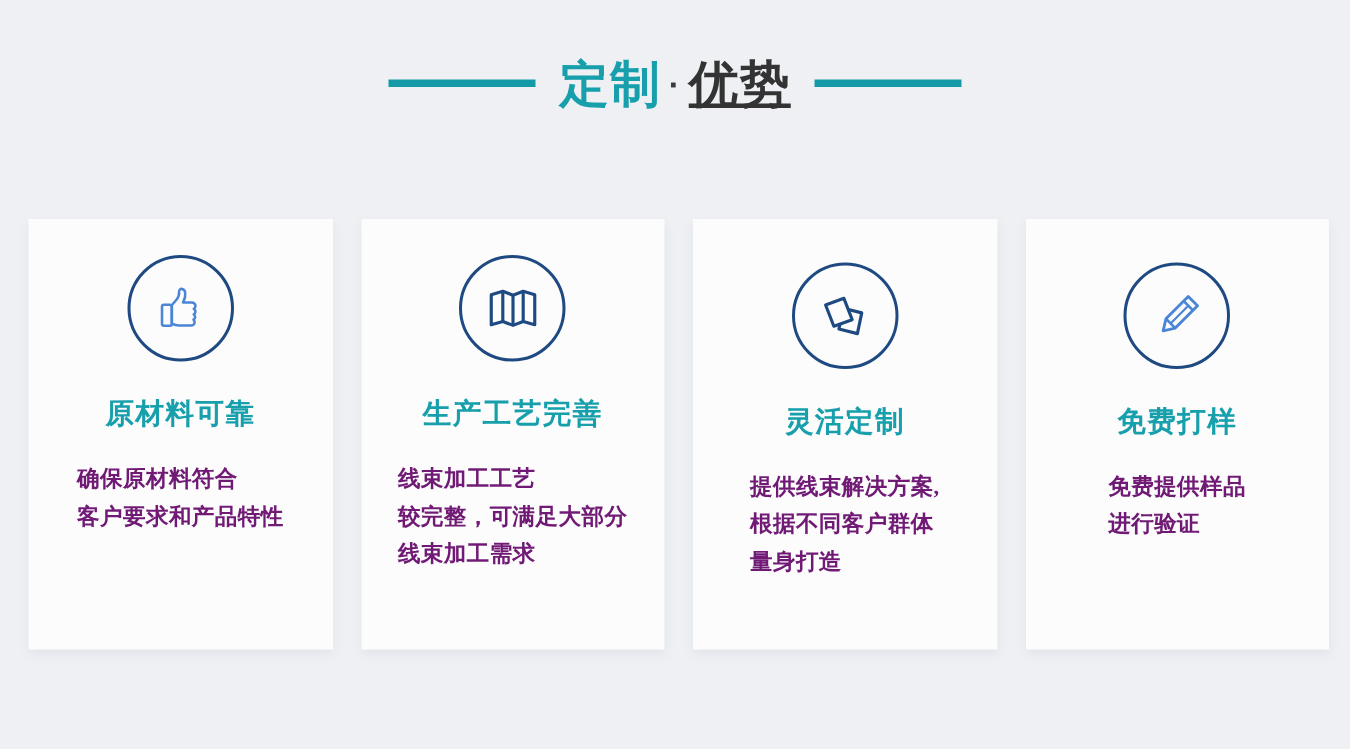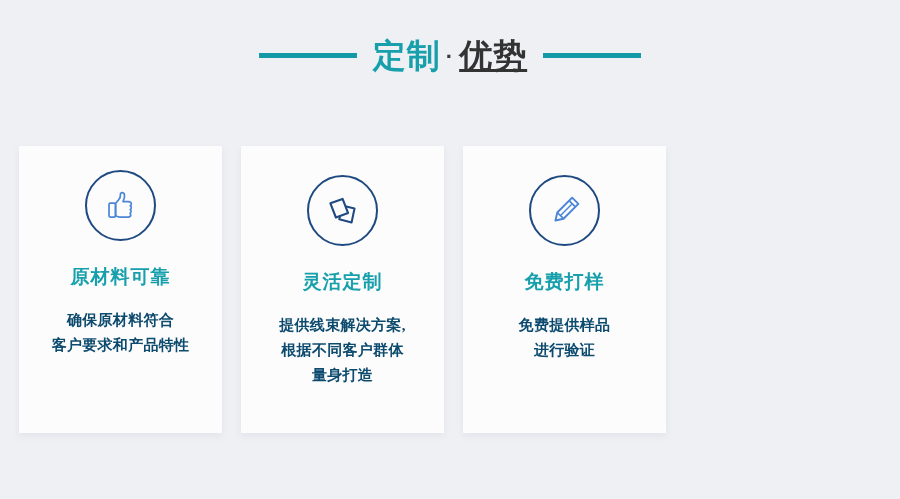--- a/index.html
+++ b/index.html
@@ -92,23 +92,23 @@
     font-weight: bold;
     color: #17a0ac;
     letter-spacing: 1px;
     line-height: 1;
     white-space: nowrap;
   }
   .card-body {
     margin-top: 22px;
     font-size: 15px;
     font-weight: bold;
-    color: #0c4a6e;
+    color: #701a75;
     line-height: 25px;
-    text-align: center;
+    text-align: left;
     letter-spacing: 0.3px;
     white-space: pre-line;
   }
 </style>
 </head>
 <body>
 
 <div class="heading">
   <span class="heading-rule"></span>
   <span class="heading-text">
@@ -128,20 +128,36 @@
           <path d="M14.5 17.5 L17.5 14 C19 12.2 19.6 10.4 19.4 8.6 C19.3 7.3 20.2 6.4 21.4 6.6 C22.6 6.8 23.4 7.9 23.5 9.3 C23.7 11.4 23.2 13.3 22.2 15.2 L22 15.6 L27.6 15.6 C29.3 15.6 30.4 16.7 30.3 18.1 C30.25 18.9 29.85 19.5 29.2 19.85 C29.9 20.2 30.3 20.85 30.3 21.7 C30.3 22.55 29.85 23.2 29.15 23.55 C29.75 23.9 30.1 24.5 30.1 25.3 C30.1 26.15 29.65 26.8 28.95 27.15 C29.45 27.5 29.75 28.05 29.75 28.75 C29.75 30.05 28.7 31.05 27.2 31.05 L19.4 31.05 C17.6 31.05 16.1 30.6 14.5 29.6 Z" stroke="#4a85d6" stroke-width="1.7" stroke-linejoin="round" fill="none"></path>
           <rect x="8" y="17.2" width="6.6" height="13.9" rx="1.3" stroke="#4a85d6" stroke-width="1.7" fill="none"></rect>
         </svg>
       </span>
     </div>
     <div class="card-title">原材料可靠</div>
     <div class="card-body">确保原材料符合
 客户要求和产品特性</div>
   </div>
 
+  <div class="card">
+    <div class="icon-ring">
+      <span>
+        <svg width="40" height="40" viewBox="0 0 40 40" fill="none">
+          <path d="M5.5 10.5 L13.2 8.2 L20 10.8 L26.8 8.2 L34.5 10.5 L34.5 30.5 L26.8 28.3 L20 30.9 L13.2 28.3 L5.5 30.5 Z" stroke="#1f4a81" stroke-width="2.1" stroke-linejoin="round" fill="none"></path>
+          <path d="M13.2 8.2 L13.2 28.3" stroke="#1f4a81" stroke-width="2.1" stroke-linejoin="round"></path>
+          <path d="M20 10.8 L20 30.9" stroke="#1f4a81" stroke-width="2.1" stroke-linejoin="round"></path>
+          <path d="M26.8 8.2 L26.8 28.3" stroke="#1f4a81" stroke-width="2.1" stroke-linejoin="round"></path>
+        </svg>
+      </span>
+    </div>
+    <div class="card-title">生产工艺完善</div>
+    <div class="card-body">线束加工工艺
+较完整，可满足大部分
+线束加工需求</div>
+  </div>
 
   <div class="card shifted">
     <div class="icon-ring">
       <span>
         <svg width="40" height="40" viewBox="0 0 40 40" fill="none">
           <path d="M19.2 14.5 L31.5 17.6 L28.6 31.4 L16.3 28.3 Z" stroke="#1f4a81" stroke-width="2.1" stroke-linejoin="round" fill="none"></path>
           <path d="M7.4 12.3 L19.6 7.9 L25.1 22.1 L12.9 26.5 Z" stroke="#1f4a81" stroke-width="2.1" stroke-linejoin="round" fill="#fcfcfd"></path>
         </svg>
       </span>
     </div>

